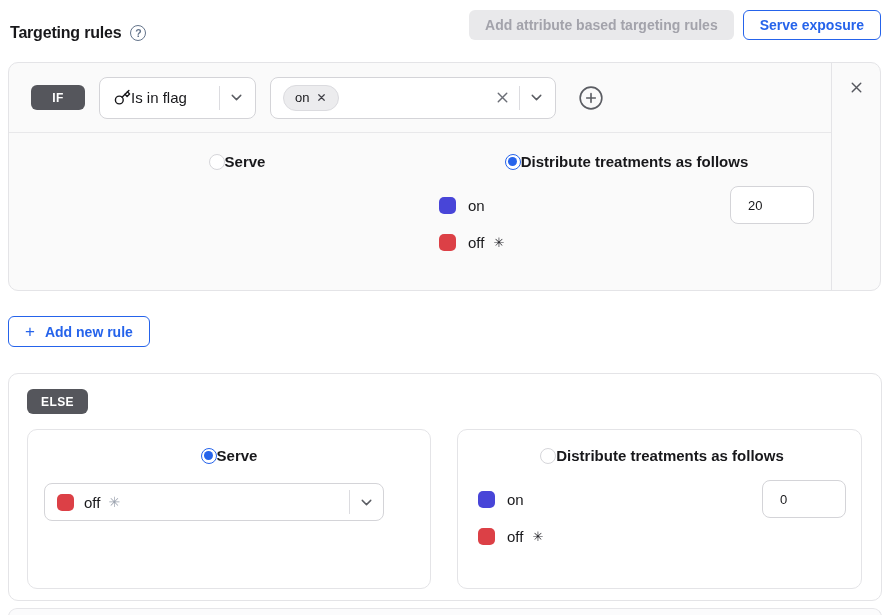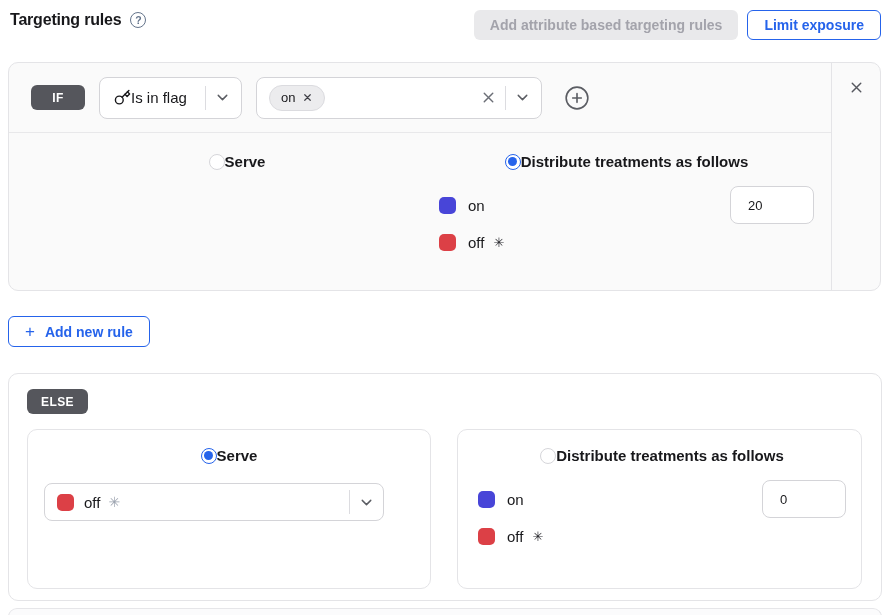--- a/index.html
+++ b/index.html
@@ -6,21 +6,21 @@
   html, body { margin: 0; padding: 0; background: #fff; }
   body {
     width: 893px; height: 615px; overflow: hidden; position: relative;
     font-family: "Liberation Sans", sans-serif; color: #18181b;
     -webkit-font-smoothing: antialiased;
   }
 
   
   .topbar { display: flex; justify-content: space-between; align-items: flex-start;
             padding: 10px 12px 0 10px; height: 44px; }
-  .title-wrap { display: flex; align-items: center; gap: 9px; margin-top: 1px; }
+  .title-wrap { display: flex; align-items: center; gap: 9px; margin-top: 14px; }
   .page-title { font-size: 16px; font-weight: 700; letter-spacing: -0.2px; }
   .help { width: 16px; height: 16px; border: 1.4px solid #64748b; border-radius: 50%;
           color: #64748b; font-size: 10.5px; font-weight: 700; line-height: 13px;
           display: inline-flex; align-items: center; justify-content: center; cursor: pointer; }
   .topbar-actions { display: flex; gap: 9px; margin-top: 0; }
   .btn { height: 30px; border-radius: 6px; padding: 0 16px; font-size: 14px;
          font-weight: 700; font-family: inherit; cursor: pointer; white-space: nowrap; }
   .btn-gray { background: #e9e9eb; color: #a3a3ab; border: none; }
   .btn-blue-outline { background: #fff; color: #2563eb; border: 1px solid #2563eb; }
 
@@ -31,21 +31,21 @@
   .rule-main { flex: 1; display: flex; flex-direction: column; min-width: 0; }
   .condition-row { display: flex; align-items: center; gap: 14px; height: 70px;
                    padding-left: 22px; border-bottom: 1px solid #e8e8ea; flex: none; }
   .badge { display: inline-flex; align-items: center; justify-content: center;
            min-width: 54px; height: 25px; padding: 0 14px; background: #55565c;
            color: #fff; border-radius: 6px; font-size: 12px; font-weight: 700;
            letter-spacing: 0.4px; }
   .select { display: flex; align-items: center; background: #fff;
             border: 1px solid #d4d4d8; border-radius: 8px; height: 42px;
             padding: 0 10px 0 14px; cursor: pointer; }
-  .matcher-select { width: 143px; gap: 0; justify-content: flex-end; }
+  .matcher-select { width: 157px; gap: 0; justify-content: flex-end; }
   .flag-select { width: 192px; }
   .tags-select { width: 286px; padding-left: 12px; }
   .select-value { font-size: 15px; }
   .spacer { flex: 1; }
   .select-divider { width: 1px; height: 24px; background: #dcdce0; margin: 0 8px; flex: none; }
   .icon { display: inline-flex; align-items: center; justify-content: center; flex: none; }
   .plus-circle { margin-left: 8px; cursor: pointer; }
 
   .tag { display: inline-flex; align-items: center; gap: 7px; height: 26px;
          padding: 0 11px; background: #ececee; border: 1px solid #dbdbdf;
@@ -108,21 +108,21 @@
 
 
 
 <header class="topbar">
   <div class="title-wrap">
     <span class="page-title">Targeting rules</span>
     <span class="help">?</span>
   </div>
   <div class="topbar-actions">
     <button class="btn btn-gray">Add attribute based targeting rules</button>
-    <button class="btn btn-blue-outline">Limit exposure</button>
+    <button class="btn btn-blue-outline">Serve exposure</button>
   </div>
 </header>
 
 
 <section class="rule-card">
   <div class="rule-main">
 
     <div class="condition-row">
       <span class="badge">IF</span>
 

